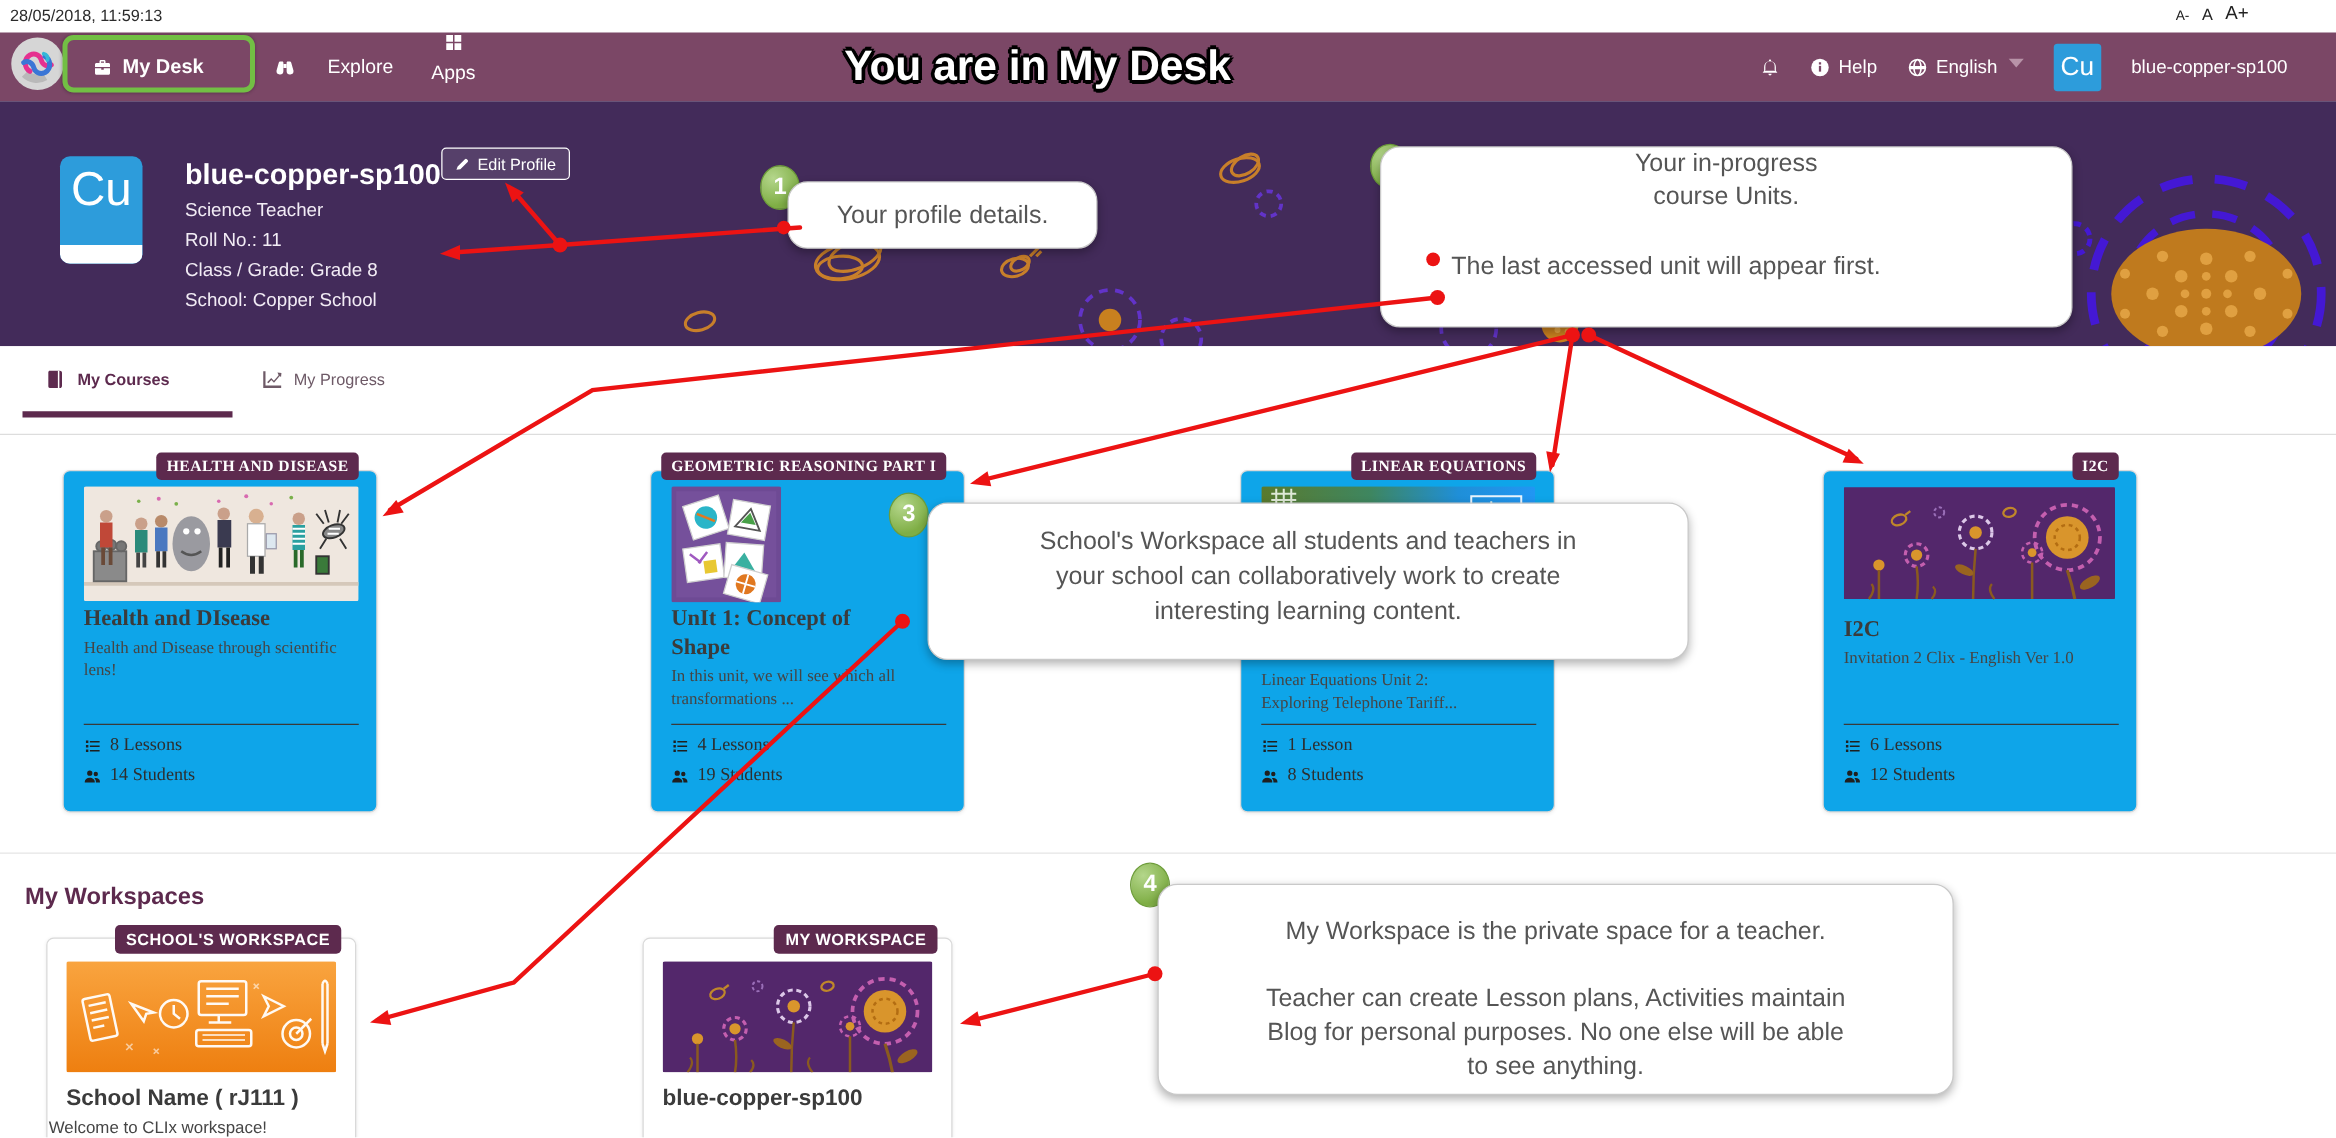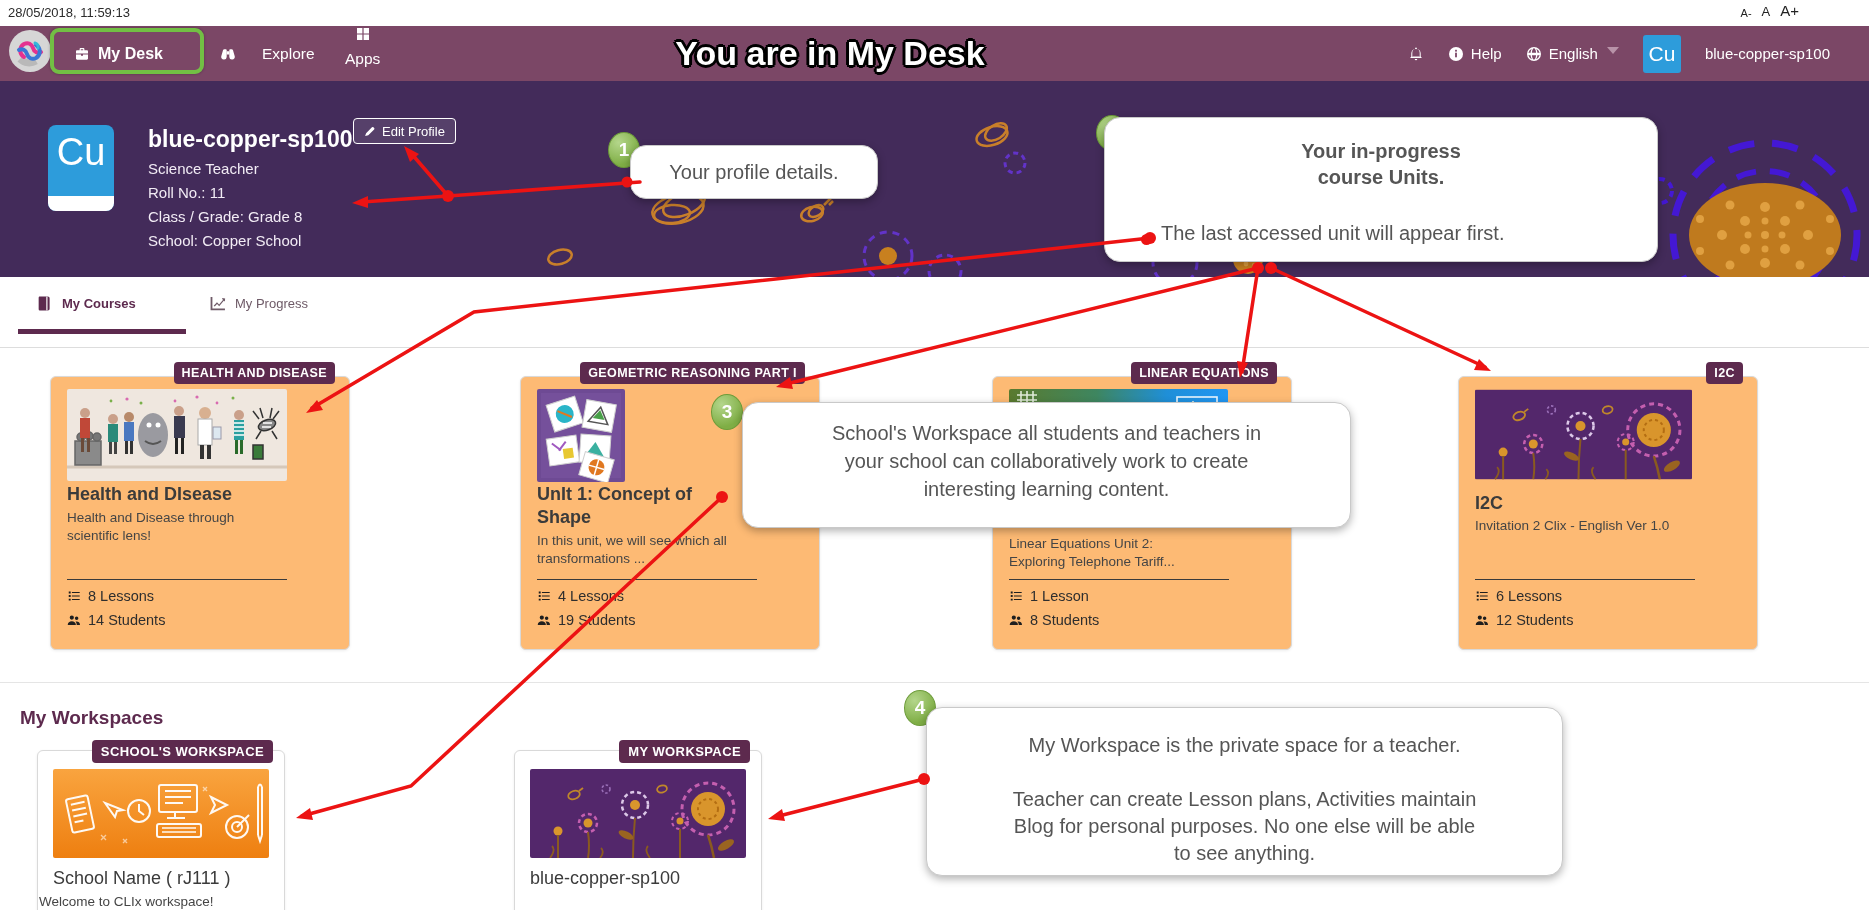--- a/index.html
+++ b/index.html
@@ -46,46 +46,46 @@
   .tabsrow { position:absolute; left:0; top:277px; width:1869px; height:71px; background:#fff; border-bottom:1px solid #ddd; }
   .tab { position:absolute; top:18px; display:flex; align-items:center; gap:9px; font-size:13px; cursor:pointer; }
   .tab svg { width:17px; height:17px; }
   .tab-courses { left:36px; color:#5d2a4e; font-weight:bold; }
   .tab-courses svg { fill:#5d2a4e; }
   .tab-progress { left:209px; color:#6e5a67; }
   .tab-progress svg { fill:#6e5a67; }
   .tab-underline { position:absolute; left:18px; top:52px; width:168px; height:5px; background:#5d2a4e; }
 
   
-  .card { position:absolute; top:376px; width:300px; height:274px; background:#fdba74; border:1px solid #d9d9d9; border-radius:6px; box-shadow:0 1px 3px rgba(0,0,0,.07); cursor:pointer; }
+  .card { position:absolute; top:376px; width:252px; height:274px; background:#0ea5e9; border:1px solid #d9d9d9; border-radius:6px; box-shadow:0 1px 3px rgba(0,0,0,.07); cursor:pointer;font-family:Liberation Serif, serif; }
   .card-badge { position:absolute; top:-15px; right:14px; height:22px; line-height:22px; padding:0 8px; background:#5d2a4e; color:#fff; font-size:12.5px; font-weight:bold; letter-spacing:.4px; border-radius:4px; white-space:nowrap; }
   .c-img { position:absolute; left:16px; top:12px; border-radius:2px; overflow:hidden; }
   .c-title { position:absolute; left:16px; width:215px; font-size:18px; font-weight:bold; color:#3b3b3b; line-height:1.25; }
   .c-desc { position:absolute; left:16px; width:220px; font-size:13.5px; color:#454545; line-height:1.35; }
   .c-div { position:absolute; left:16px; top:202px; width:220px; border-top:1px solid #3a3a3a; }
   .c-stat { position:absolute; left:16px; display:flex; align-items:center; gap:7px; font-size:14.5px; color:#2e2e2e; }
   .c-stat svg { width:14px; height:14px; fill:#1f1f1f; }
   .stat-lessons { top:211px; } .stat-students { top:235px; }
 
   
   .section-div { position:absolute; left:0; top:682px; width:1869px; height:1px; background:#e5e5e5; }
   .ws-heading { position:absolute; left:20px; top:707px; font-size:19px; font-weight:bold; color:#5d2a4e; }
   .ws-card { position:absolute; top:750px; width:248px; height:210px; background:#fff; border:1px solid #d9d9d9; border-radius:6px; box-shadow:0 1px 3px rgba(0,0,0,.07); cursor:pointer; }
   .ws-badge { position:absolute; top:-11px; right:11px; height:23px; line-height:23px; padding:0 9px; background:#5d2a4e; color:#fff; font-size:13px; font-weight:bold; letter-spacing:.4px; border-radius:4px; white-space:nowrap; }
   .ws-img { position:absolute; left:15px; top:18px; width:216px; height:89px; border-radius:2px; overflow:hidden; }
-  .ws-title { position:absolute; left:15px; top:117px; font-size:18px; font-weight:normal; color:#3b3b3b; }
+  .ws-title { position:absolute; left:15px; top:117px; font-size:18px; font-weight:bold; color:#3b3b3b; }
   .ws-desc { position:absolute; left:1px; top:143px; font-size:13.5px; color:#454545; }
 
   
   .callout { position:absolute; background:#fff; border:1px solid #c9c9c9; border-radius:16px; box-shadow:0 3px 8px rgba(0,0,0,.3); color:#555; text-align:center; z-index:30; font-size:20px; }
   .cnum { position:absolute; width:32px; height:36px; border-radius:50%; background:radial-gradient(circle at 32% 28%, #b4d68b, #7fae45 70%); border:1px solid #6d9c3a; color:#fff; font-size:19px; font-weight:bold; display:flex; align-items:center; justify-content:center; z-index:29; }
   .co1 { left:630px; top:145px; width:248px; height:54px; line-height:52px; }
   .co2 { left:1104px; top:117px; width:554px; height:145px; }
-  .co2 .lines { padding-top:20px; line-height:26px;font-weight:bold; }
-  .co2 .bullet-row { display:flex; align-items:flex-end; gap:9px; margin-top:32px; padding-left:36px; text-align:left; }
+  .co2 .lines { line-height:26px; }
+  .co2 .bullet-row { display:flex; align-items:flex-start; gap:9px; margin-top:32px; padding-left:36px; text-align:left; }
   .co2 .dot { width:11px; height:11px; border-radius:50%; background:#ec1313; flex:0 0 auto; }
   .co3 { left:742px; top:402px; width:609px; height:126px; }
   .co3 .lines { padding-top:16px; line-height:28px; }
   .co4 { left:926px; top:707px; width:637px; height:169px; }
   .co4 .p1 { padding-top:24px; line-height:26px; }
   .co4 .p2 { margin-top:28px; line-height:27px; }
 
   
   .overlay { position:absolute; left:0; top:0; z-index:40; pointer-events:none; }
 </style>

